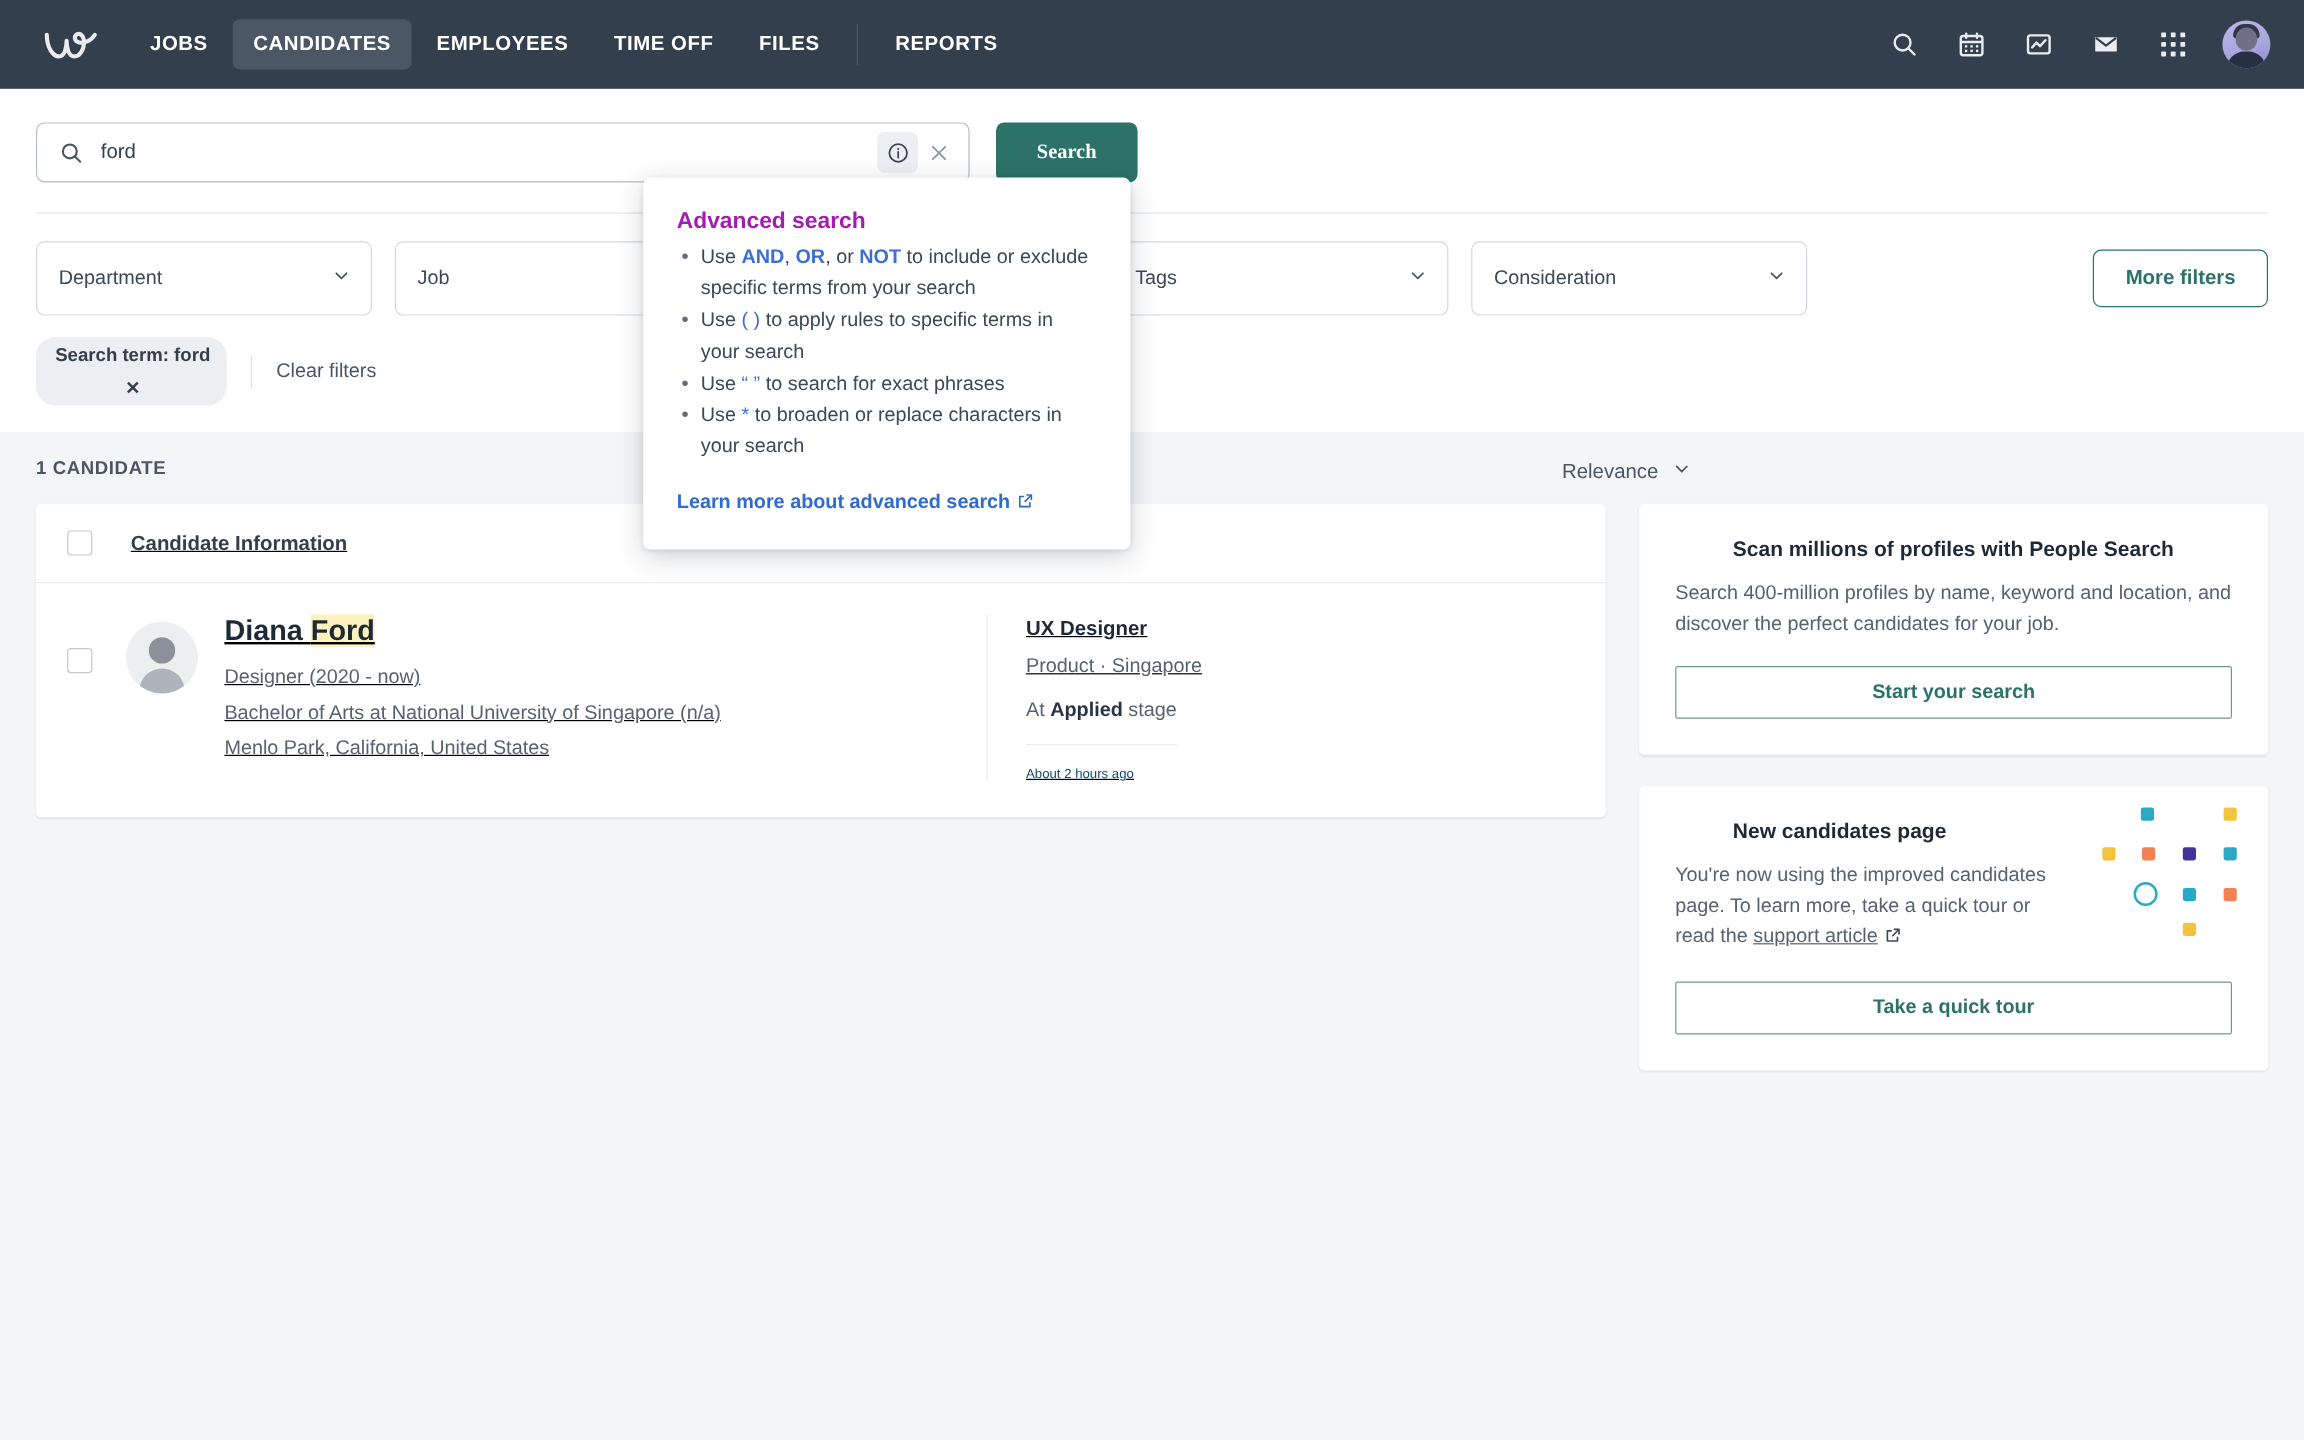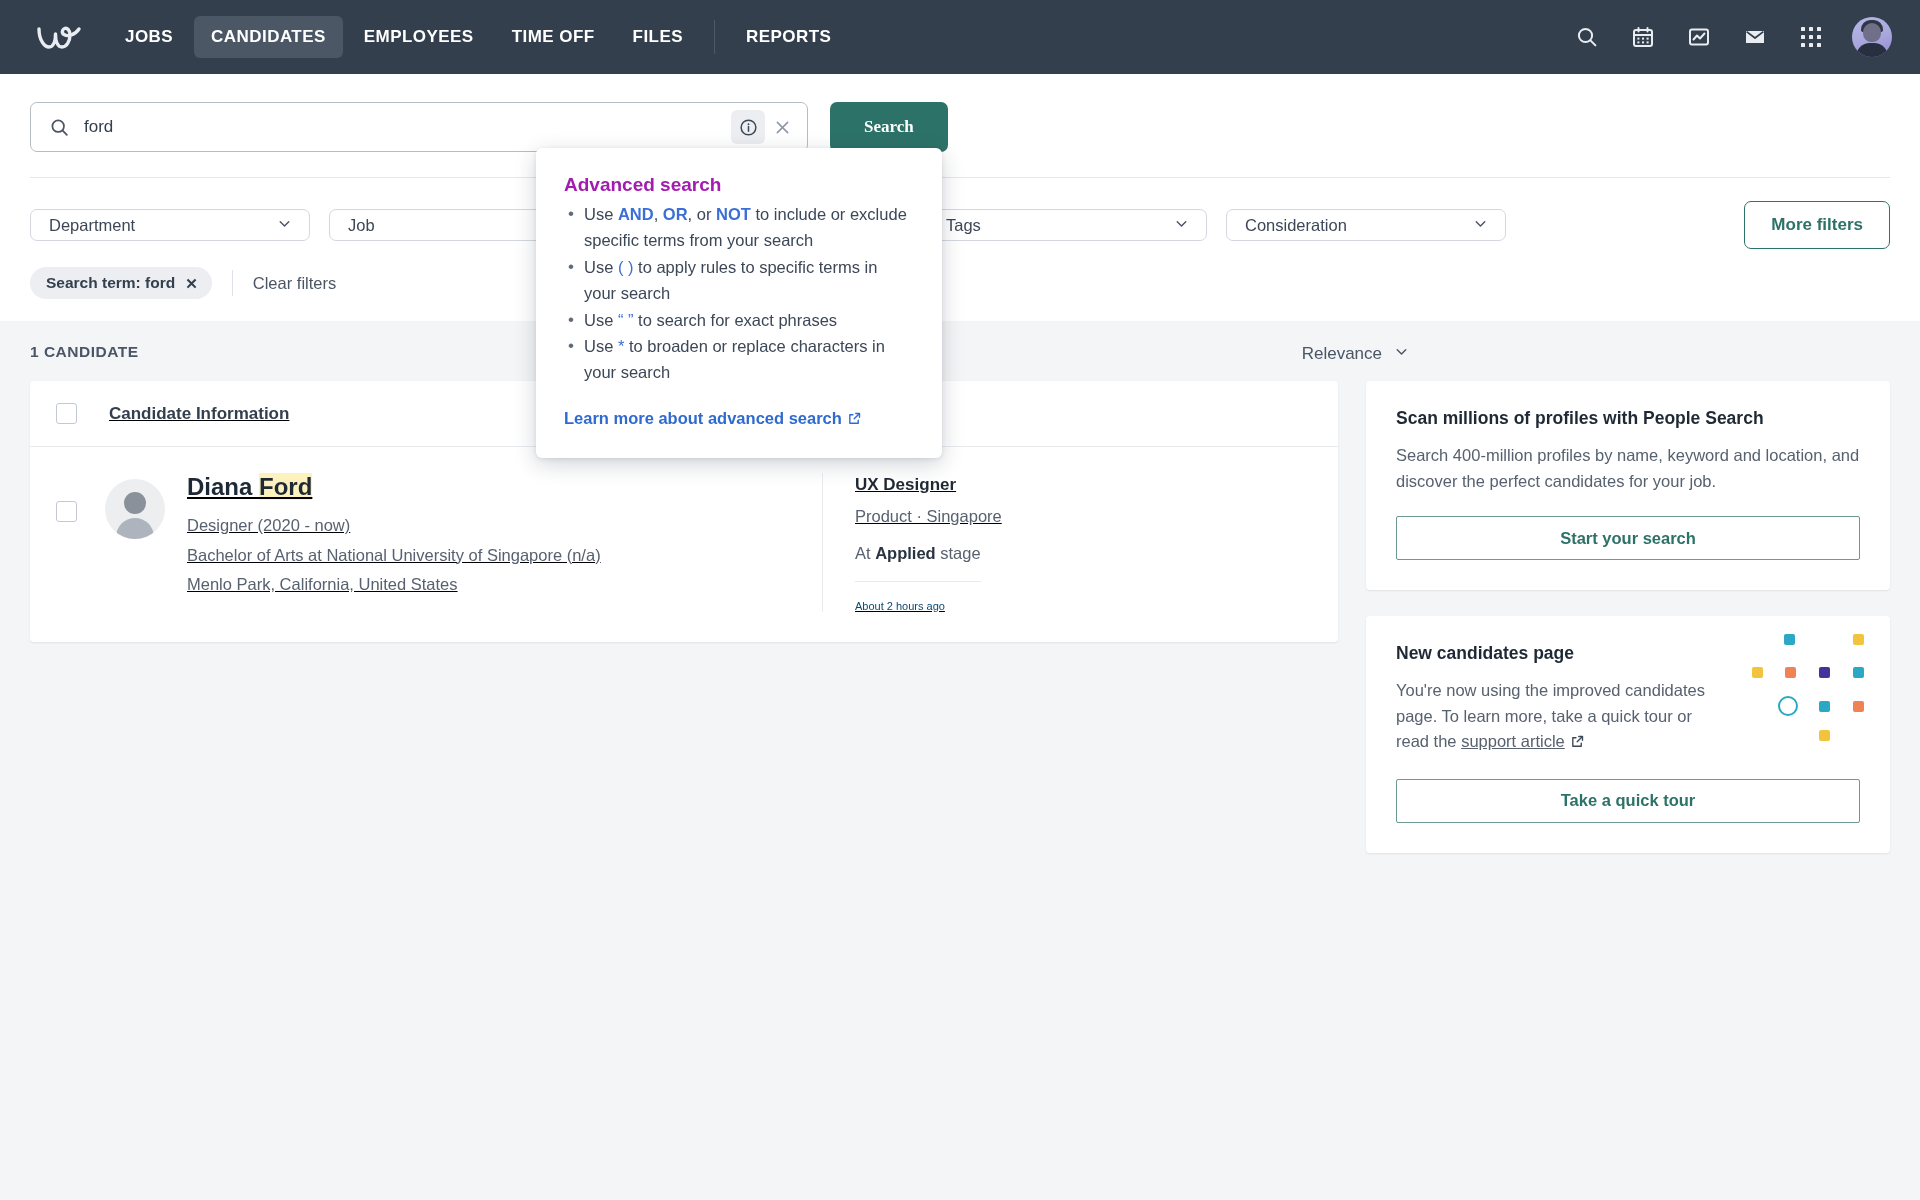--- a/index.html
+++ b/index.html
@@ -74,21 +74,21 @@
     height:50px; padding: 0 34px;
     cursor:pointer;
     font-family: Liberation Serif, serif;
   }
   .divider-line { height:1px; background:#e3e6ea; margin: 25px 0 0 0; }
 
   
   .filters-wrap { background:#fff; padding: 0 30px 0 30px; position:relative; z-index: 20; }
   .filters { display:flex; align-items:center; gap: 19px; padding-top: 23px; }
   .select {
-    height: 32px;
+    height: 62px;
     border: 1px solid #d4d8de;
     border-radius: 7px;
     background:#fff;
     display:flex; align-items:center; justify-content:space-between;
     padding: 0 16px 0 18px;
     font-size: 16.5px;
     color: #3c4757;
     cursor: pointer;
     min-width: 0;
   }
@@ -106,20 +106,21 @@
     white-space:nowrap;
     margin-left: auto;
   }
   .chips-row { display:flex; align-items:center; gap:0; padding: 18px 0 22px 0; }
   .chip {
     background:#eceef2; border-radius: 16px;
     padding: 7px 14px 7px 16px;
     display:flex; align-items:center; gap:10px;
     font-size: 15.5px; font-weight:700; color:#333f4c;
     cursor:pointer;
+    flex-direction:column;
   }
   .chip-x { font-size: 15px; color:#333f4c; line-height:1; }
   .chip-sep { width:1px; height:26px; background:#dfe2e7; margin: 0 20px; }
   .clear-filters { font-size:16.5px; color:#4a5566; cursor:pointer; }
 
   
   .body-area { padding: 0 30px; background:#f4f5f7; height: calc(1200px - 74px - 290px); }
   .results-head { display:flex; justify-content:space-between; padding: 22px 0 16px 0; gap: 16px; }
   .count-label { font-size:15.5px; font-weight:700; color:#4a5566; letter-spacing:.5px; }
   .sort { display:flex; align-items:center; gap:11px; font-size:17px; color:#4a5566; cursor:pointer; padding-right: 480px; }
@@ -148,21 +149,21 @@
   .cand-line { font-size:16.5px; color:#57616f; line-height: 1.55; margin-top: 4px; }
   .cand-side { flex: 0 0 490px; border-left:1px solid #e8eaee; padding-left: 32px; padding-top: 2px; }
   .job-title { font-size:17px; font-weight:700; color:#1f2935; margin-bottom: 12px; }
   .job-meta { font-size:16.5px; color:#57616f; margin-bottom: 18px; }
   .job-stage { font-size:16.5px; color:#57616f; padding-bottom: 18px; border-bottom:1px solid #e8eaee; display:inline-block; min-width: 100px; }
   .job-stage b { color:#2a3441; }
   .job-time { font-size:11px; color:#0c4a6e; margin-top: 18px; }
 
   
   .side-card { padding: 27px 30px 30px 30px; margin-bottom: 26px; position:relative; overflow:hidden; }
-  .side-title { font-size:17.5px; font-weight:700; color:#1f2935; margin-bottom: 14px; }
+  .side-title { font-size:17.5px; font-weight:700; color:#1f2935; margin-bottom: 14px; margin-left: 48px; }
   .side-text { font-size:16.5px; color:#57616f; line-height:1.55; }
   .btn-outline {
     display:block; width:100%; margin-top: 22px;
     height:44px; border:1px solid #6c9a92; border-radius:2px;
     background:#fff; color:#2d7268; font-size:16.5px; font-weight:700;
     cursor:pointer; font-family:"Liberation Sans", sans-serif;
   }
   .support-link { color:#57616f; text-decoration:underline; cursor:pointer; }
   .ext-ic { display:inline-block; vertical-align:-2px; margin-left:5px; }
   .dots { position:absolute; right: 26px; top: 18px; width: 112px; height: 106px; }

